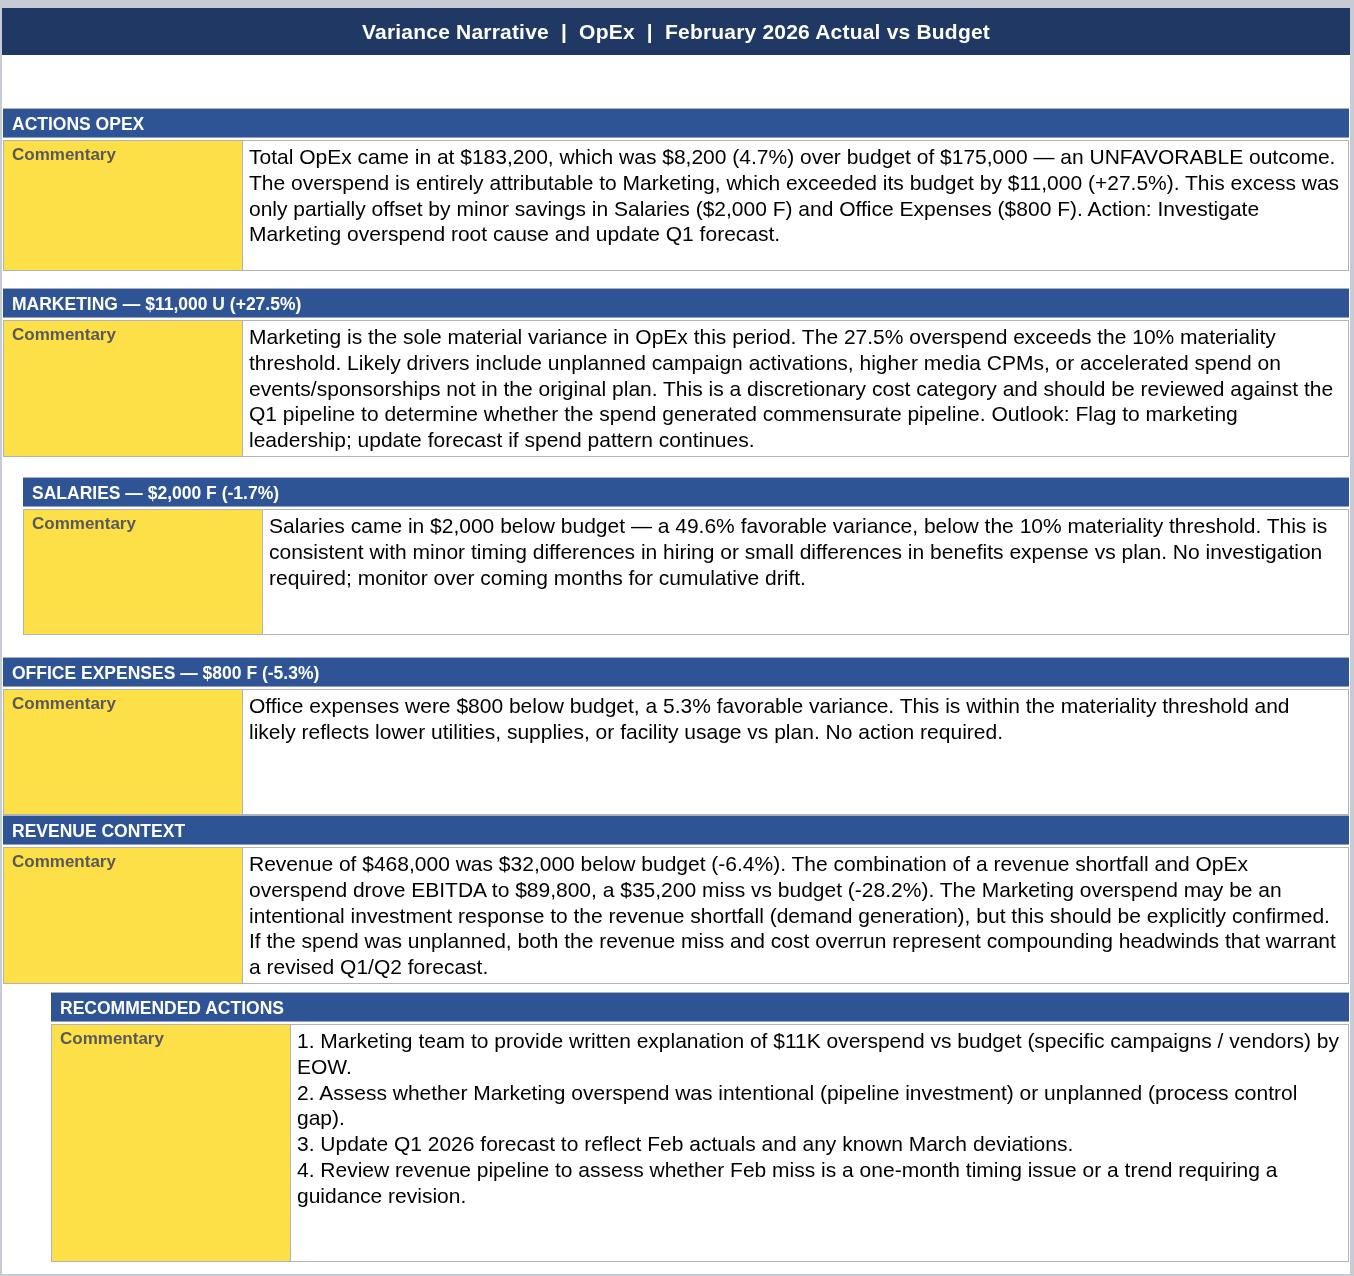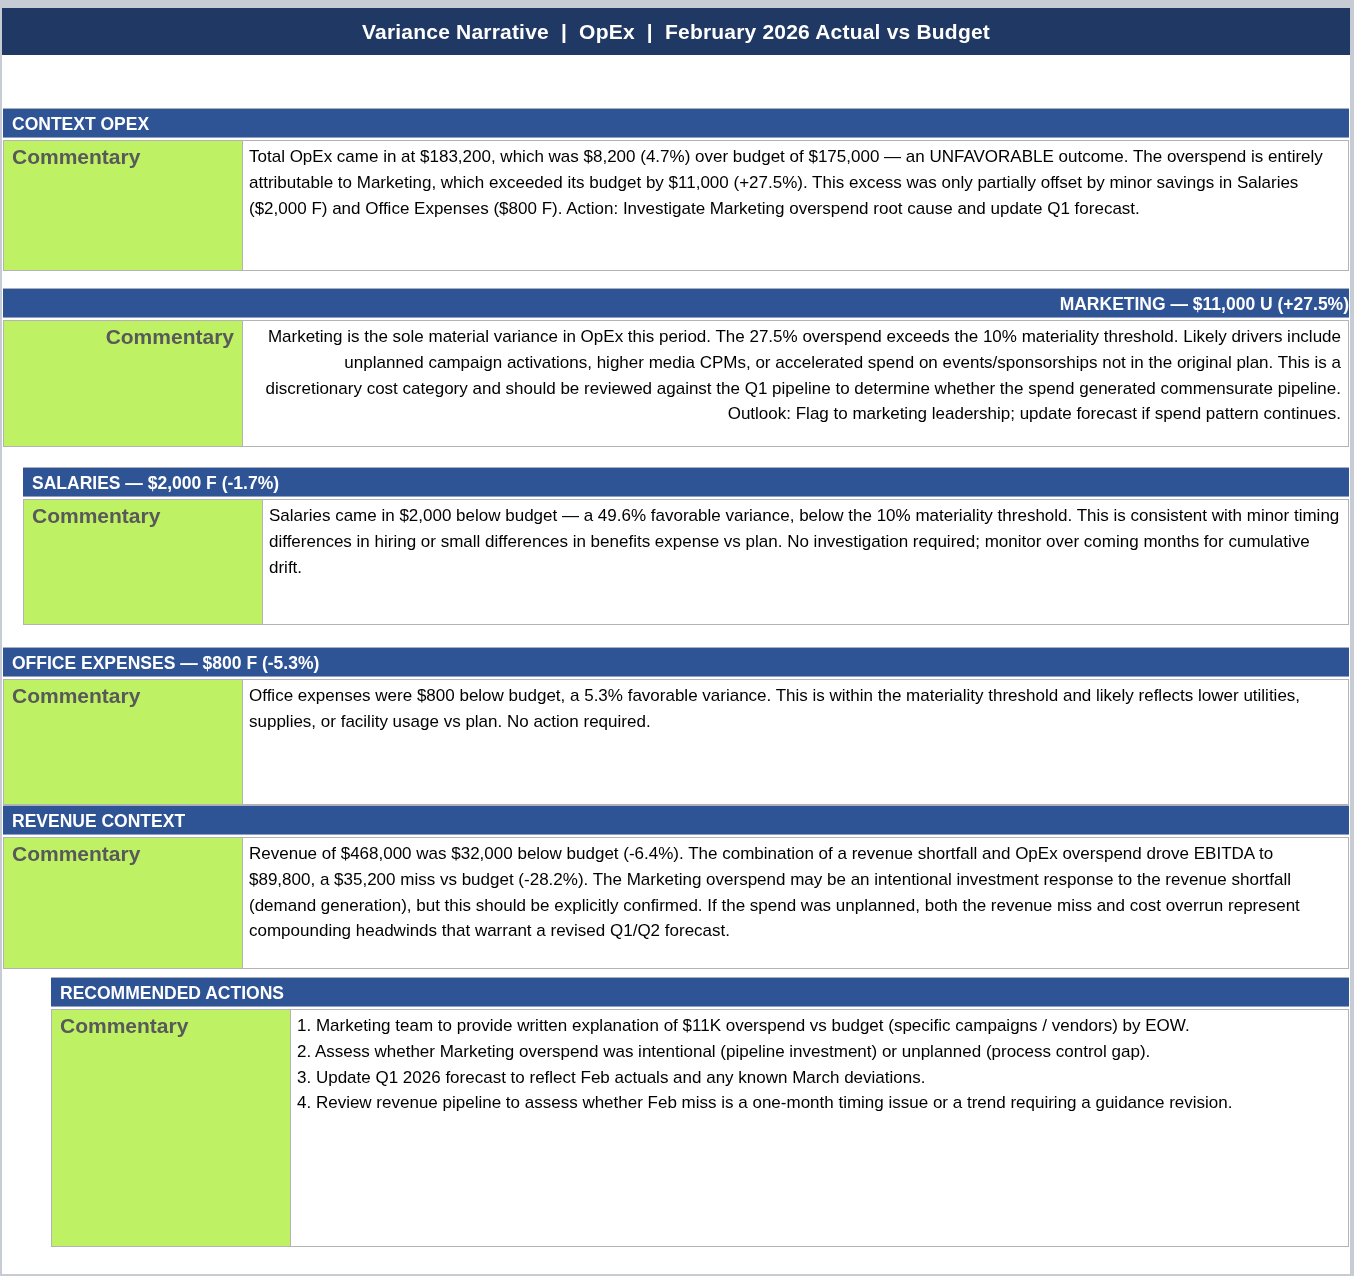--- a/index.html
+++ b/index.html
@@ -52,63 +52,63 @@
     margin-bottom: 2px;
   }
   .row {
     display: flex;
     align-items: stretch;
   }
   .label-cell {
     width: 240px;
     flex: 0 0 240px;
     box-sizing: border-box;
-    background: #bef264;
+    background: #fde047;
     border: 1px solid #b3b3b3;
     padding: 4px 8px;
     color: #595959;
     font-weight: bold;
-    font-size: 21px;
+    font-size: 17px;
   }
   .text-cell {
     flex: 1 1 auto;
     box-sizing: border-box;
     background: #ffffff;
     border: 1px solid #b3b3b3;
     border-left: none;
     padding: 3px 7px 3px 6px;
     color: #000000;
-    font-size: 17px;
+    font-size: 21px;
     line-height: 25.8px;
     white-space: pre-wrap;
   }
   
   .s0 .row { min-height: 131px; } .s0 { margin-bottom: 17px; }
-  .s1 .row { min-height: 127px; } .s1 { margin-bottom: 20px; text-align: right; }
+  .s1 .row { min-height: 127px; } .s1 { margin-bottom: 20px; }
   .s2 .row { min-height: 126px; } .s2 { margin-bottom: 22px; padding-left: 20px; }
   .s3 .row { min-height: 126px; } .s3 { }
   .s4 .row { min-height: 132px; } .s4 { margin-bottom: 8px; }
   .s5 .row { min-height: 238px; } .s5 { margin-bottom: 0; margin-left: 48px; }
 </style>
 </head>
 <body>
 
 <div class="viewport">
   <div class="page">
 
     <header class="banner">
       <h1>Variance Narrative  |  OpEx  |  February 2026 Actual vs Budget</h1>
     </header>
 
     <div class="top-gap"></div>
 
     <main>
 
       <section class="block s0">
-        <div class="sec-header">CONTEXT OPEX</div>
+        <div class="sec-header">ACTIONS OPEX</div>
         <div class="row">
           <div class="label-cell">Commentary</div>
           <div class="text-cell">Total OpEx came in at $183,200, which was $8,200 (4.7%) over budget of $175,000 — an UNFAVORABLE outcome. The overspend is entirely attributable to Marketing, which exceeded its budget by $11,000 (+27.5%). This excess was only partially offset by minor savings in Salaries ($2,000 F) and Office Expenses ($800 F). Action: Investigate Marketing overspend root cause and update Q1 forecast.</div>
         </div>
       </section>
 
       <section class="block s1">
         <div class="sec-header">MARKETING — $11,000 U (+27.5%)</div>
         <div class="row">
           <div class="label-cell">Commentary</div>

